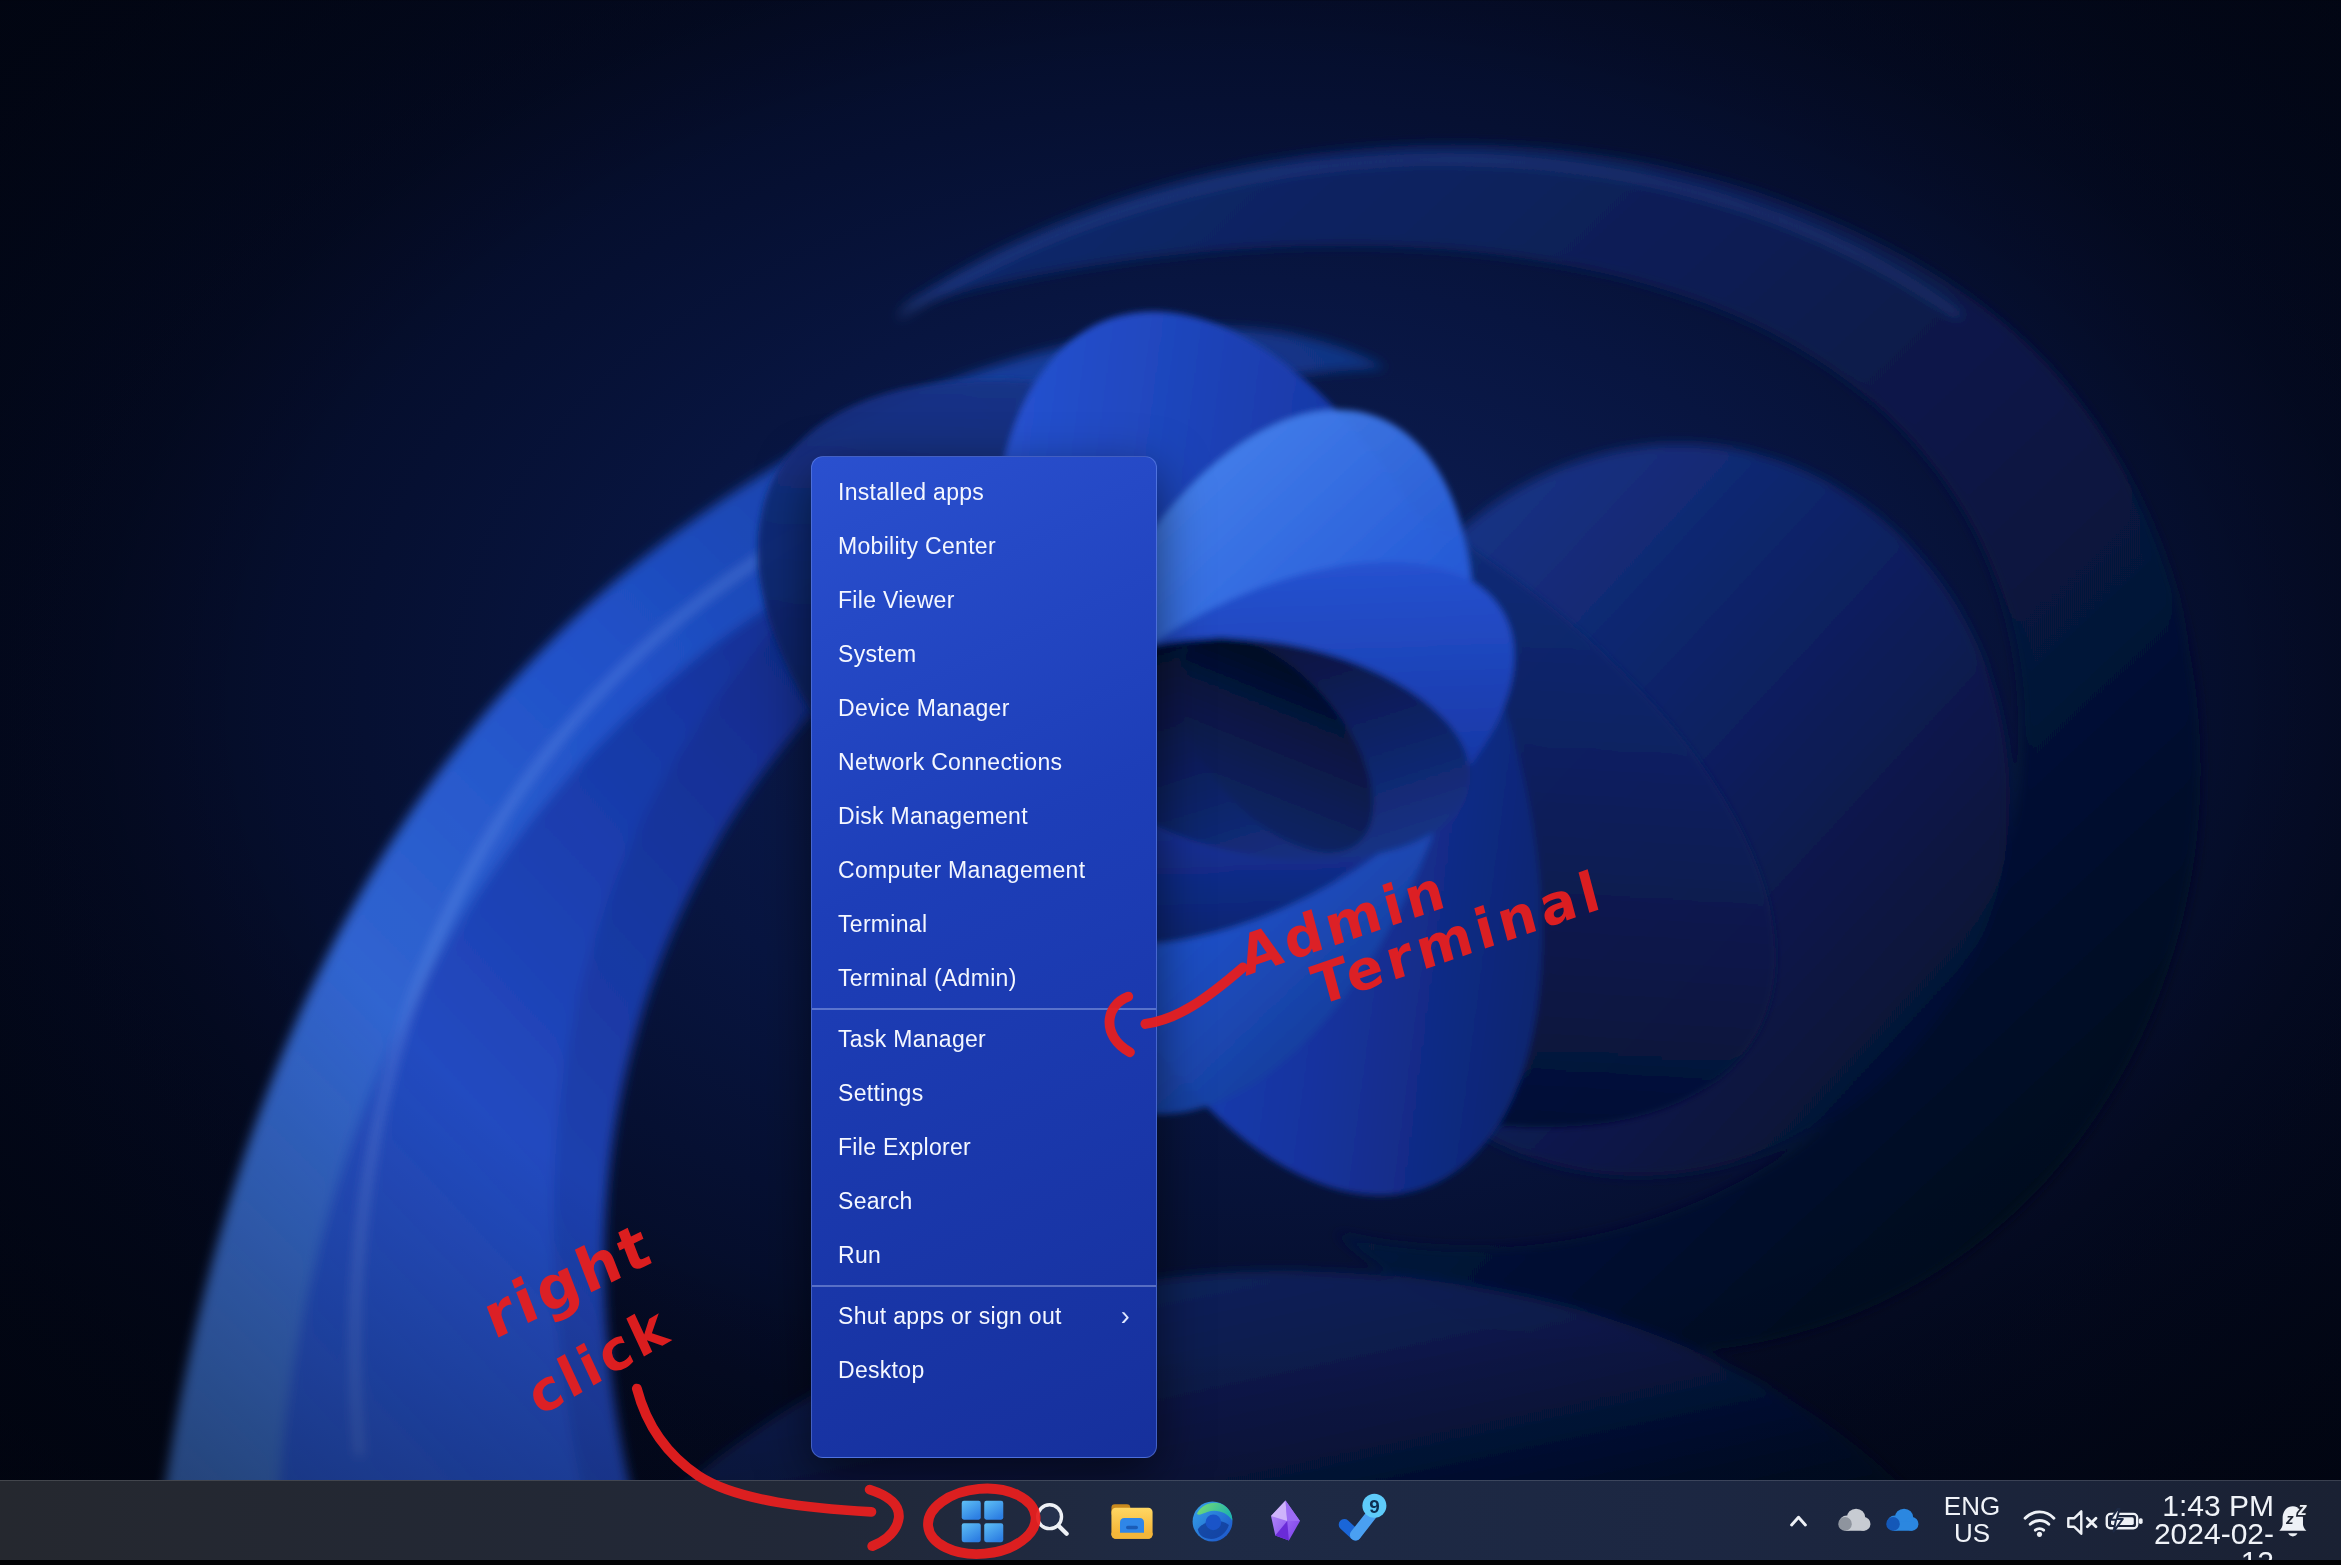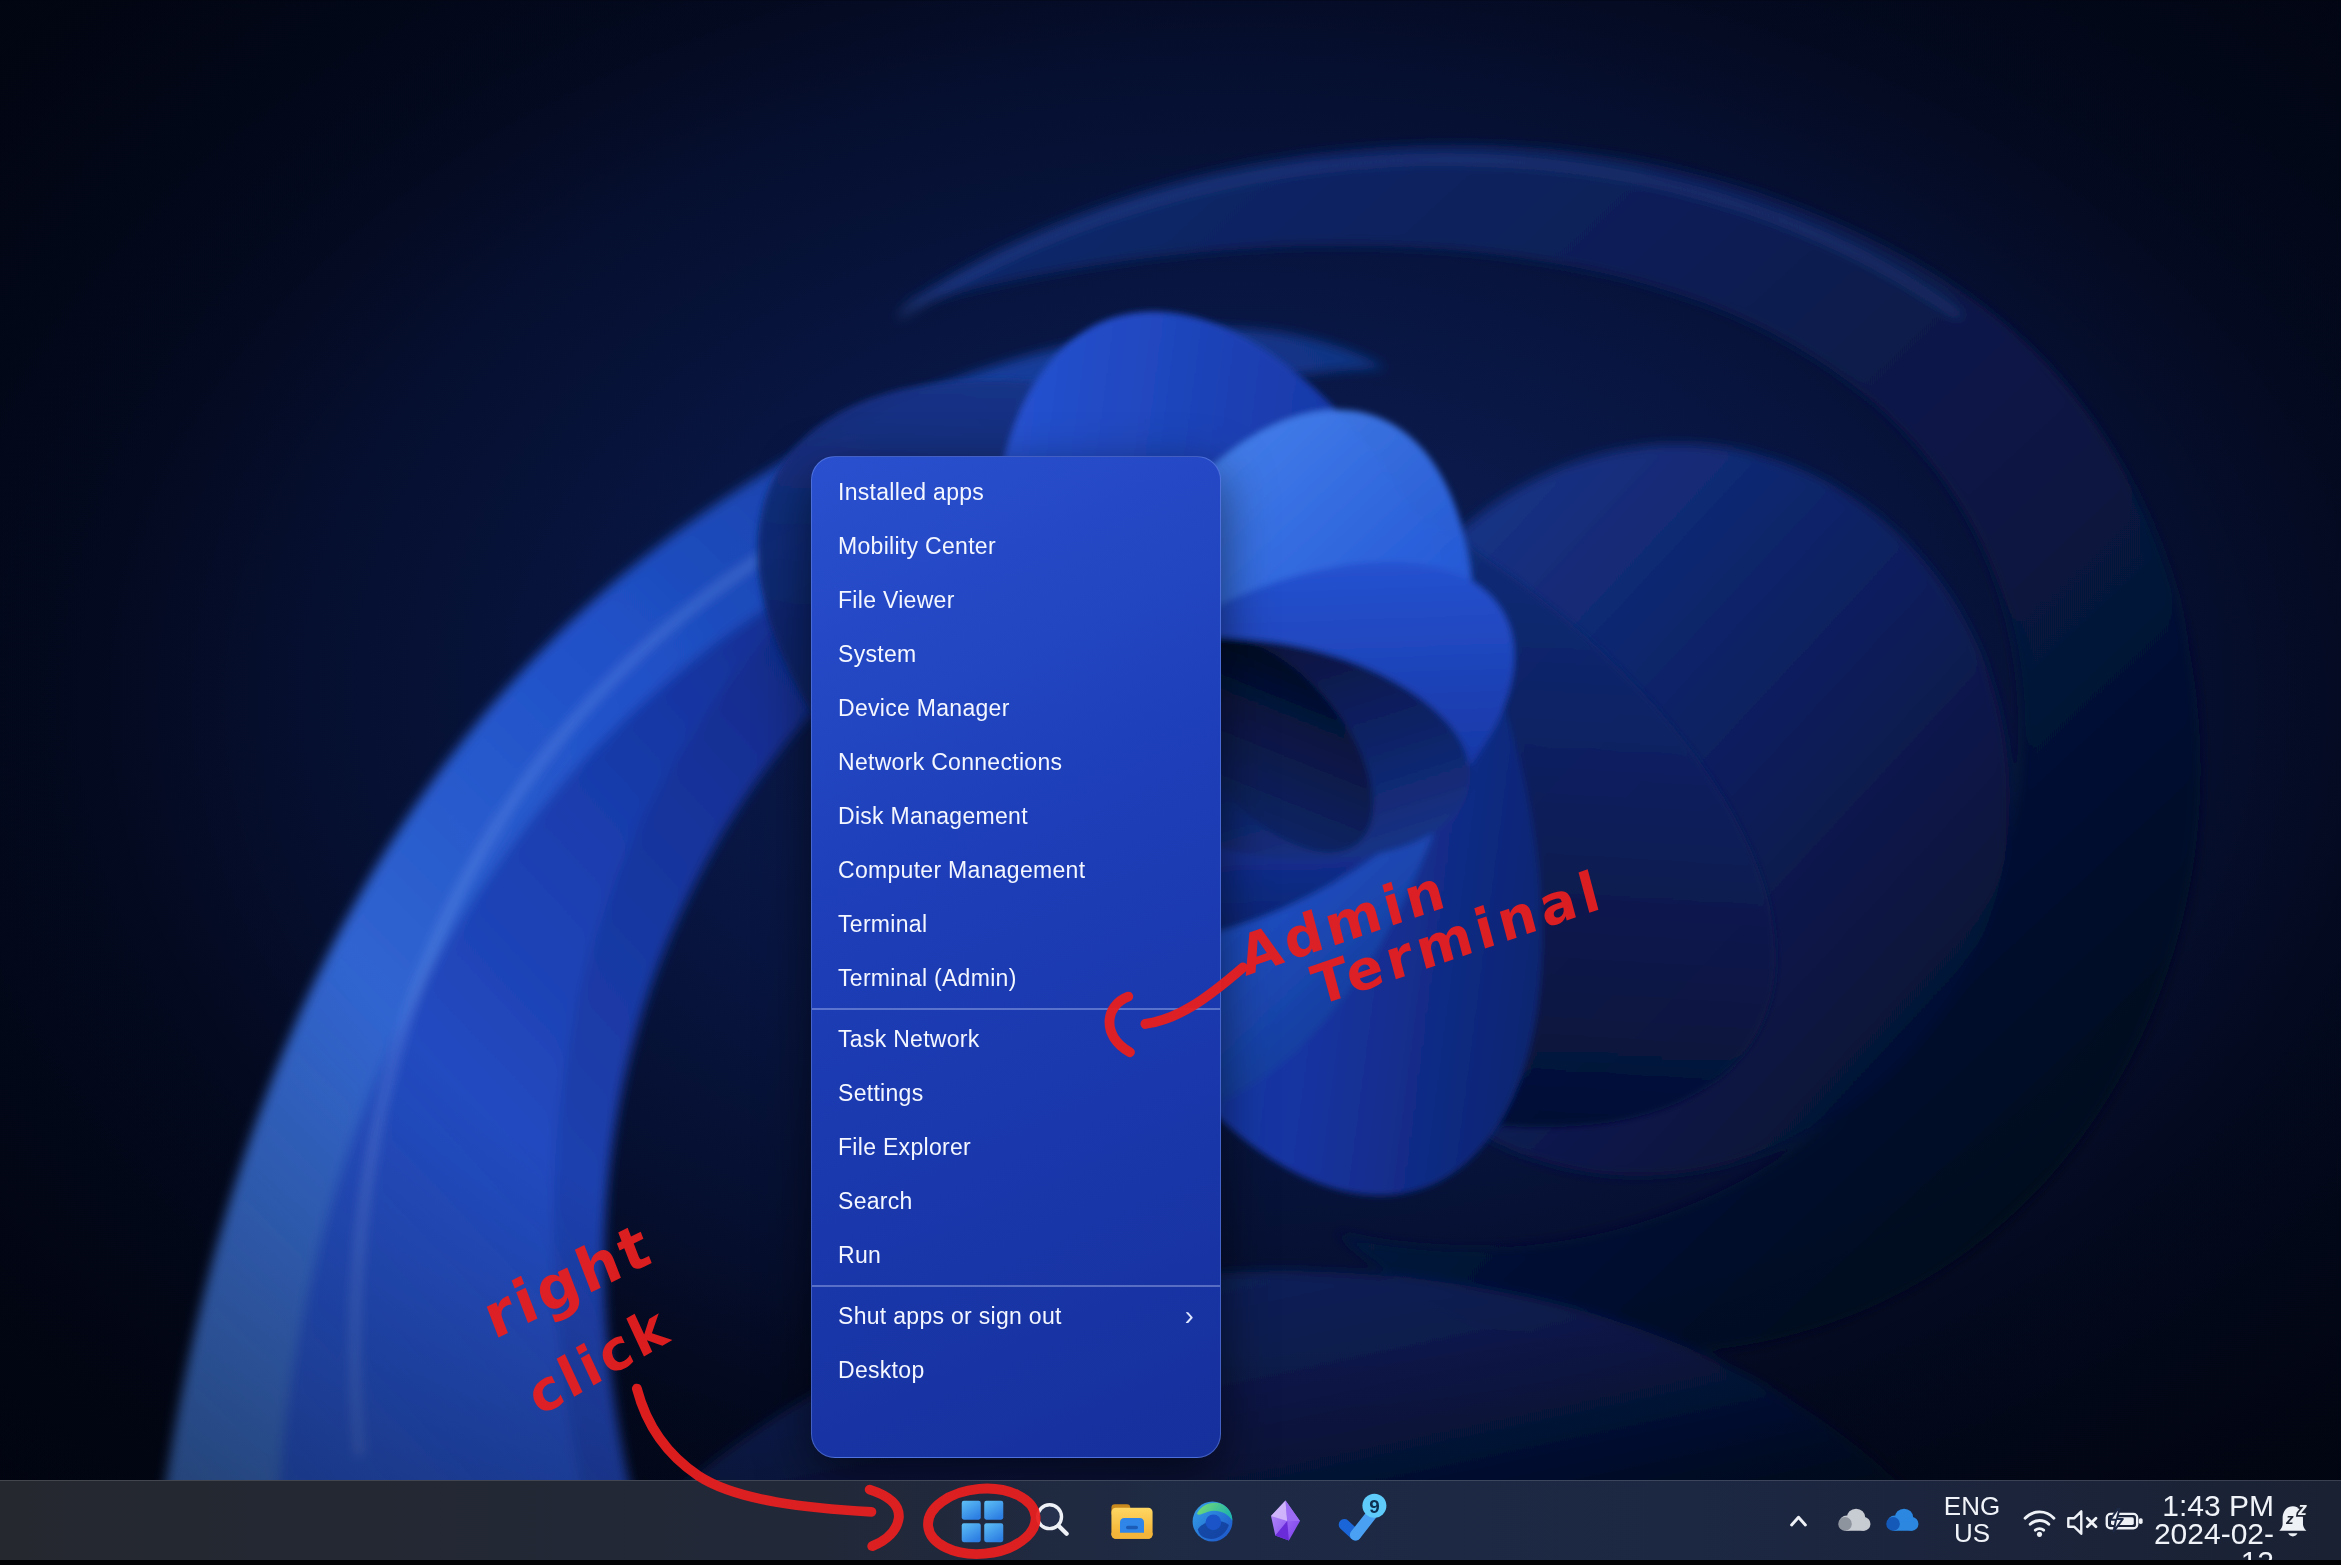--- a/index.html
+++ b/index.html
@@ -3,22 +3,22 @@
 <meta charset="utf-8">
 <style>
   html,body{margin:0;padding:0;background:#000;}
   #screen{position:relative;width:2342px;height:1566px;overflow:hidden;
           font-family:"Liberation Sans","DejaVu Sans",sans-serif;}
 
   
   .wallpaper{position:absolute;left:0;top:0;z-index:1;}
 
   
-  .winx-menu{position:absolute;left:811px;top:456px;width:410px;height:1002px;
-             box-sizing:border-box;padding:8.6px 0;border-radius:24px;z-index:3;
+  .winx-menu{position:absolute;left:811px;top:456px;width:346px;height:1002px;
+             box-sizing:border-box;padding:8.6px 0;border-radius:12px;z-index:3;
              background:linear-gradient(155deg,#2a50cf 0%,#1d3eb8 40%,#16309c 100%);
              border:0.9px solid rgba(140,170,250,.38);
              box-shadow:0 17px 51px rgba(0,0,0,.55);}
   .menu-item{height:54px;display:flex;align-items:center;padding:0 26px;
              color:#f4f7ff;font-size:23px;letter-spacing:0.3px;cursor:default;}
   .menu-item span{white-space:nowrap;}
   .has-sub{justify-content:space-between;}
   .sub-chevron{font-size:27px;color:#dfe7ff;line-height:1;}
   .msep{height:1.7px;background:rgba(205,220,255,.35);margin:2.6px 0;}
 
@@ -147,21 +147,21 @@
       <div class="menu-item">
           <span>Terminal</span>
         </div>
       <div class="menu-item">
           <span>Terminal (Admin)</span>
         </div>
     </div>
     <div class="msep"></div>
     <div class="mgroup">
       <div class="menu-item">
-          <span>Task Network</span>
+          <span>Task Manager</span>
         </div>
       <div class="menu-item">
           <span>Settings</span>
         </div>
       <div class="menu-item">
           <span>File Explorer</span>
         </div>
       <div class="menu-item">
           <span>Search</span>
         </div>

